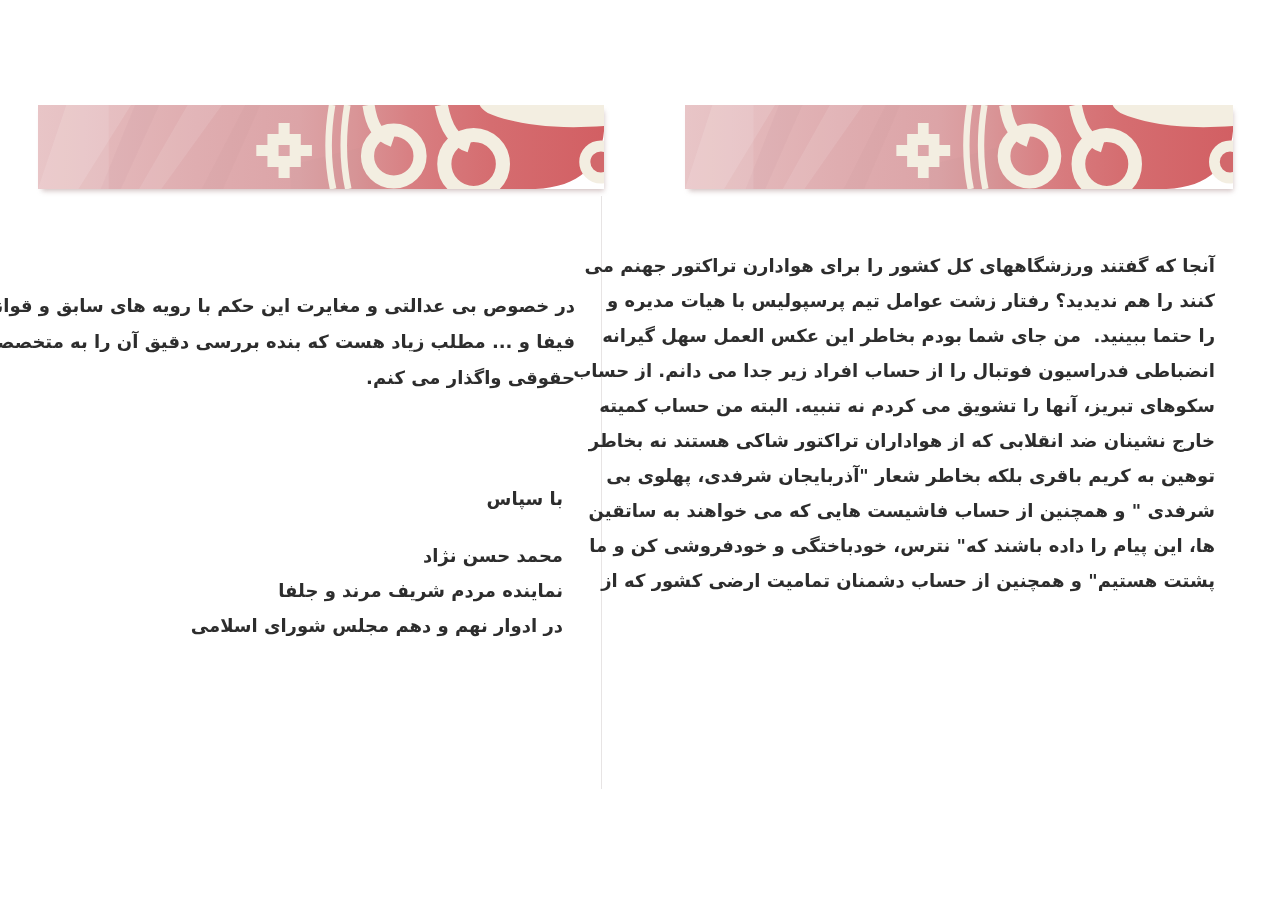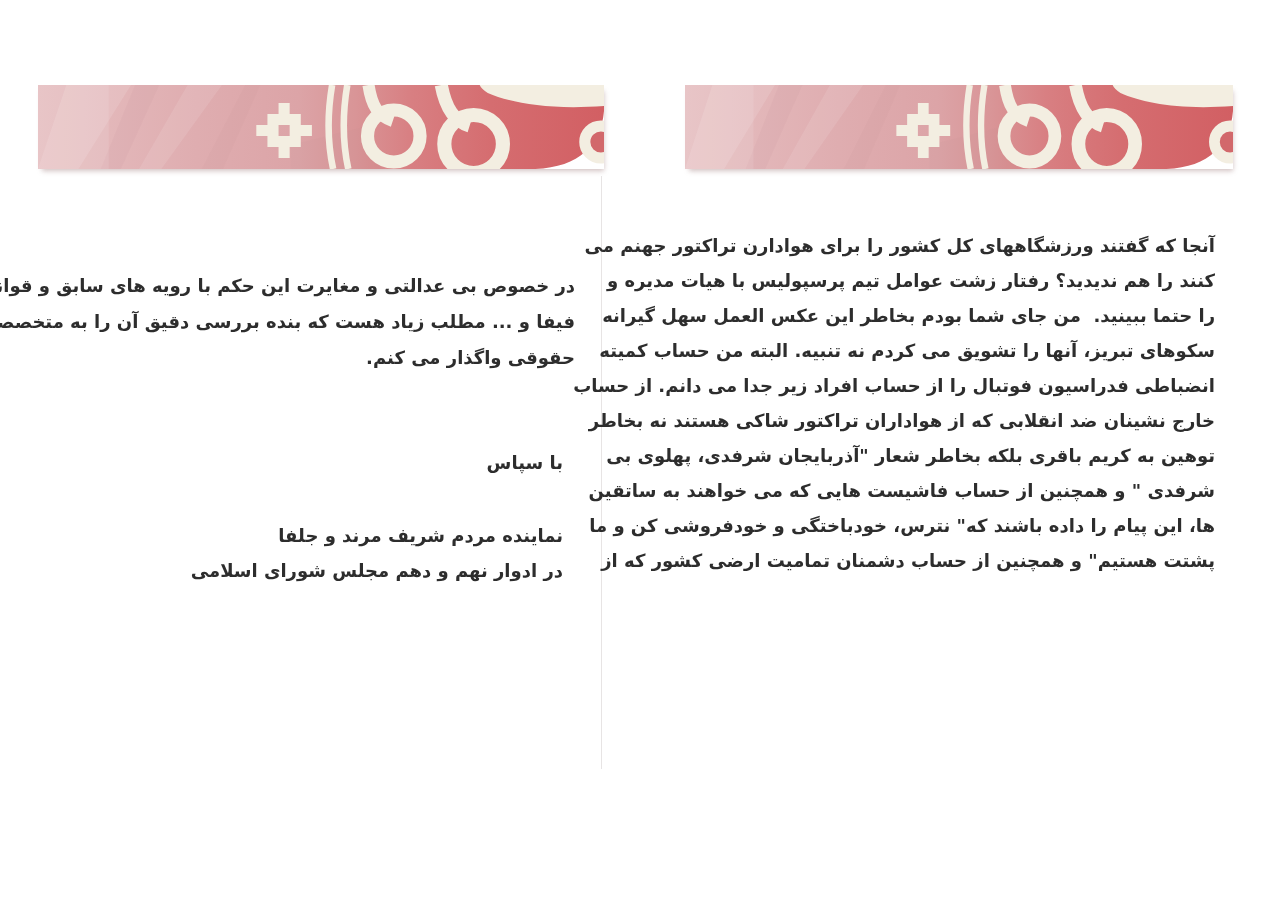--- a/index.html
+++ b/index.html
@@ -1,20 +1,20 @@
 <!DOCTYPE html>
 <html lang="fa"><head>
 <meta charset="utf-8">
 <style>
   html,body{margin:0;padding:0;}
   body{
     width:1280px;height:914px;background:#ffffff;overflow:hidden;position:relative;
     font-family:"DejaVu Sans", sans-serif;
   }
-  .page-wrap{position:absolute;inset:0;}
+  .page-wrap{position:absolute;inset:0;margin-top:20px;}
   
   .band{
     position:absolute;top:85px;height:84px;
     box-shadow:2px 4px 5px -2px rgba(140,100,100,0.40);
   }
   .band svg{display:block;width:100%;height:100%;}
   .band-left{left:38px;width:566px;}
   .band-right{left:685px;width:548px;}
   
   .page-edge{
@@ -24,21 +24,21 @@
   
   .textblock{
     position:absolute;direction:rtl;text-align:right;
     color:#2d2d2d;font-weight:bold;font-size:18px;
   }
   .textblock .line{white-space:pre;}
   .body-right{right:65px;top:228px;}
   .body-right .line{line-height:35px;height:35px;}
   .closing-par{right:705px;top:268px;}
   .closing-par .line{line-height:36px;height:36px;}
-  .thanks{right:717px;top:448px;line-height:30px;}
+  .thanks{right:717px;top:464px;line-height:30px;}
   .signature{right:717px;top:518px;}
   .signature .line{line-height:35px;height:35px;}
 </style>
 </head>
 <body>
 
 <svg width="0" height="0" style="position:absolute" aria-hidden="true">
   <defs>
     <linearGradient id="bandGrad" x1="0" y1="0" x2="1" y2="0">
       <stop offset="0" stop-color="#e6bfc1"></stop>
@@ -99,35 +99,36 @@
       <use href="#band-art"></use>
     </svg>
   </div>
 
   <div class="page-edge"></div>
 
   <div class="textblock body-right">
       <div class="line">آنجا که گفتند ورزشگاههای کل کشور را برای هوادارن تراکتور جهنم می</div>
       <div class="line">کنند را هم ندیدید؟ رفتار زشت عوامل تیم پرسپولیس با هیات مدیره و</div>
       <div class="line">را حتما ببینید.  من جای شما بودم بخاطر این عکس العمل سهل گیرانه</div>
+      <div class="line">انضباطی فدراسیون فوتبال را از حساب افراد زیر جدا می دانم. از حساب</div>
       <div class="line">سکوهای تبریز، آنها را تشویق می کردم نه تنبیه. البته من حساب کمیته</div>
-      <div class="line">انضباطی فدراسیون فوتبال را از حساب افراد زیر جدا می دانم. از حساب</div>
       <div class="line">خارج نشینان ضد انقلابی که از هواداران تراکتور شاکی هستند نه بخاطر</div>
       <div class="line">توهین به کریم باقری بلکه بخاطر شعار "آذربایجان شرفدی، پهلوی بی</div>
       <div class="line">شرفدی " و همچنین از حساب فاشیست هایی که می خواهند به ساتقین</div>
       <div class="line">ها، این پیام را داده باشند که" نترس، خودباختگی و خودفروشی کن و ما</div>
       <div class="line">پشتت هستیم" و همچنین از حساب دشمنان تمامیت ارضی کشور که از</div>
     </div>
 
   <div class="textblock closing-par">
       <div class="line">در خصوص بی عدالتی و مغایرت این حکم با رویه های سابق و قوانین</div>
       <div class="line">فیفا و ... مطلب زیاد هست که بنده بررسی دقیق آن را به متخصصین</div>
       <div class="line">حقوقی واگذار می کنم.</div>
     </div>
 
   <div class="textblock thanks line">با سپاس</div>
 
   <div class="textblock signature">
+      <div class="line">محمد حسن نژاد</div>
       <div class="line">نماینده مردم شریف مرند و جلفا</div>
       <div class="line">در ادوار نهم و دهم مجلس شورای اسلامی</div>
     </div>
 
 </div>
 
 </body></html>

